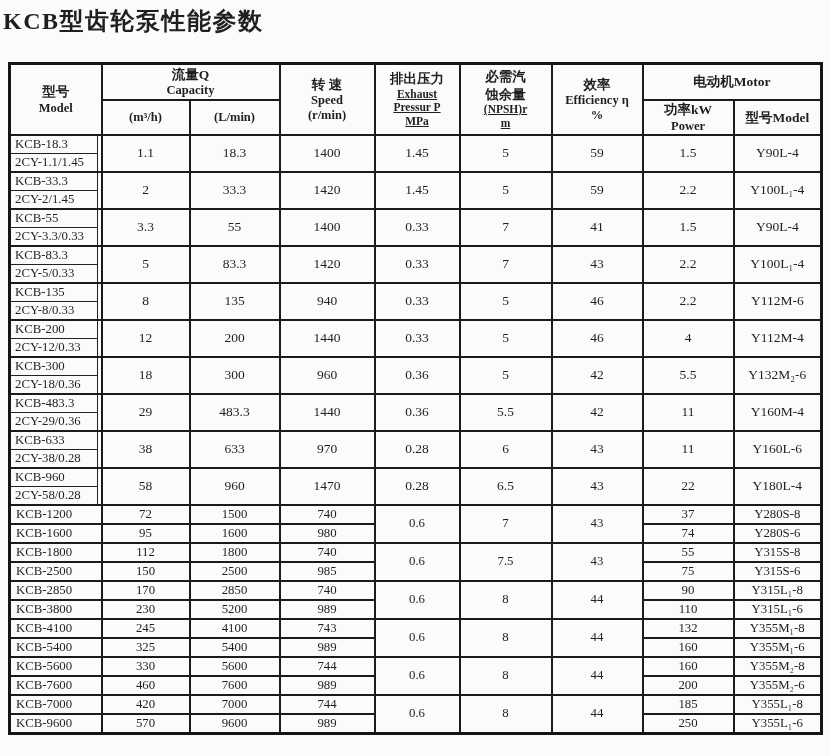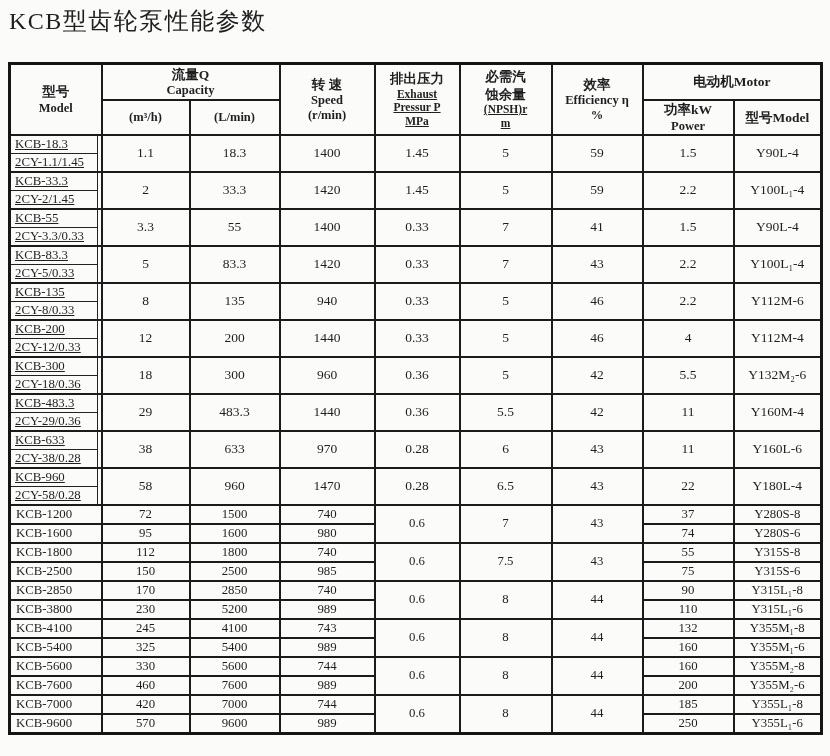--- a/index.html
+++ b/index.html
@@ -3,22 +3,22 @@
 <meta charset="utf-8">
 <style>
   html,body{margin:0;padding:0;}
   body{
     width:830px;height:756px;position:relative;
     background:#fbfbfa;
     font-family:"Liberation Serif","DejaVu Serif",serif;
     color:#1f1f1f;
   }
   .page-title{
-    position:absolute;left:9px;top:5px;margin:0;
-    font-size:24px;font-weight:normal;letter-spacing:1.5px;
+    position:absolute;left:3px;top:5px;margin:0;
+    font-size:24px;font-weight:bold;letter-spacing:1.5px;
   }
   table.spec{
     position:absolute;left:8px;top:62px;width:812px;
     border-collapse:collapse;table-layout:fixed;
     border:3px solid #151515;
   }
   .spec th,.spec td{
     border:2px solid #1b1b1b;
     text-align:center;vertical-align:middle;padding:0;
     overflow:hidden;
@@ -27,21 +27,21 @@
   .hr1 th{height:34px;}
   .hr2 th{height:29px;}
   .hz{font-size:13.5px;line-height:1.3;}
   .he{font-size:12.5px;line-height:1.2;}
   .hs{font-size:11.5px;line-height:1.18;text-decoration:underline;}
   
   .r-double td{height:35px;font-size:13.5px;}
   .model-cell{padding:0;}
   .mbox{
     display:flex;flex-direction:column;height:35px;
-    margin-right:3px;border-right:1.5px solid #222;text-decoration:underline;
+    margin-right:3px;border-right:1.5px solid #222;
   }
   .m1,.m2{
     flex:1;display:flex;align-items:center;
     padding-left:4px;font-size:12.8px;line-height:1;
     white-space:nowrap;
   }
   .m1{border-bottom:1.5px solid #222;}
   
   .r-single td{height:17px;font-size:12.8px;line-height:1;}
   .model-plain{text-align:left !important;padding-left:5px !important;margin-top:24px;}

